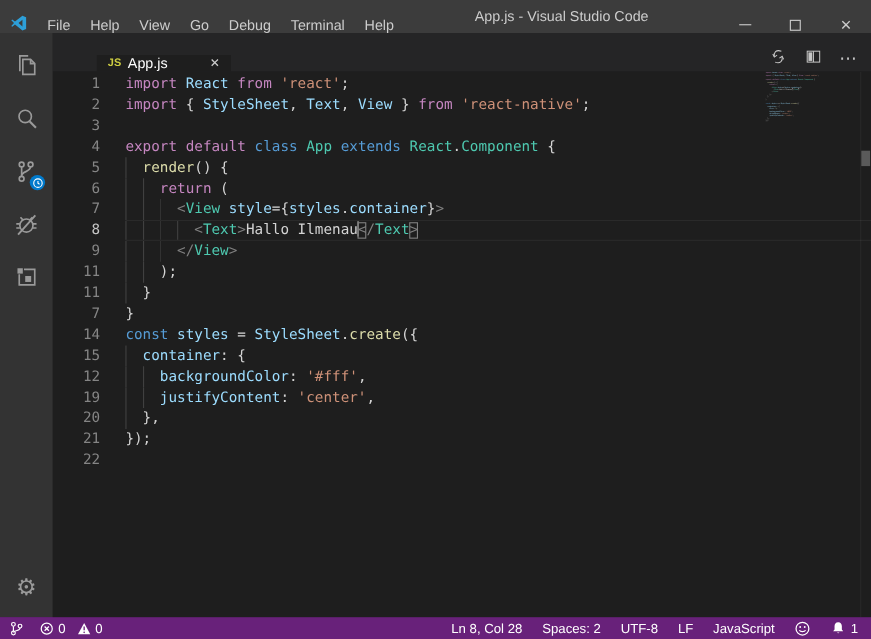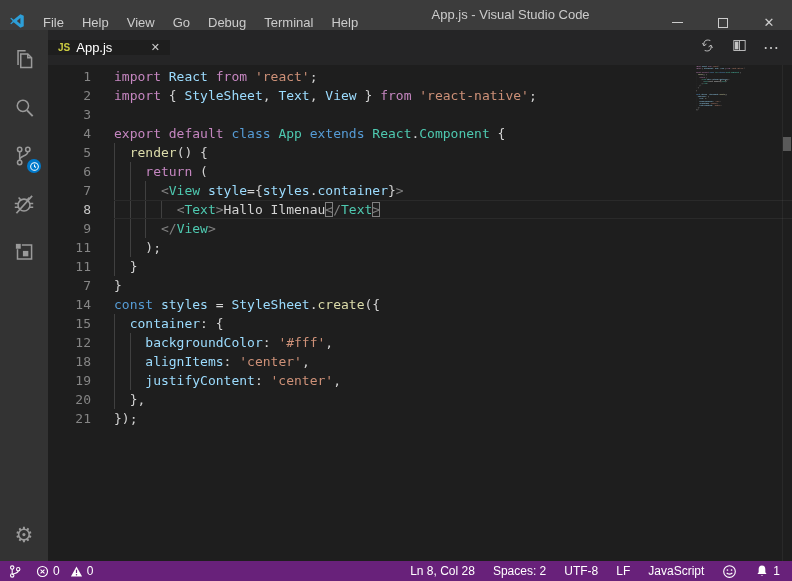--- a/index.html
+++ b/index.html
@@ -21,21 +21,21 @@
   .middle { flex:1; display:flex; min-height:0; }
   .activitybar { width:48px; background:#333333; display:flex; flex-direction:column; align-items:center; padding-top:6px; }
   .ab-item { width:48px; height:48px; display:flex; align-items:center; justify-content:center; position:relative; }
   .ab-item svg { stroke:#9A9A9A; fill:none; stroke-width:1.4; }
   .ab-badge { position:absolute; right:7px; bottom:7px; width:14px; height:14px; border-radius:50%; background:#007ACC; display:flex; align-items:center; justify-content:center; }
   .ab-gear { margin-top:auto; margin-bottom:14px; font-size:21px; color:#9A9A9A; width:48px; text-align:center; }
 
   .mainarea { flex:1; display:flex; flex-direction:column; min-width:0; }
 
   
-  .tabbar { height:35px; background:#252526; display:flex; align-items:center; flex:0 0 auto; }
+  .tabbar { height:35px; background:#252526; display:flex; align-items:flex-end; flex:0 0 auto;padding-left:40px; }
   .tab { width:122px; background:#1E1E1E; display:flex; align-items:center; padding:0 10px; }
   .tab-icon { color:#CBCB41; font-weight:bold; font-size:10px; margin-right:6px; }
   .tab-label { color:#FFFFFF; font-size:13px; }
   .tab-close { margin-left:auto; color:#CCCCCC; font-size:11px; }
   .editor-actions { margin-left:auto; display:flex; align-items:center; gap:15px; padding-right:12px; color:#C5C5C5; }
   .editor-actions svg { stroke:#C5C5C5; fill:none; stroke-width:1.3; }
   .ea-more { font-size:16px; letter-spacing:1px; line-height:10px; }
 
   
   .editor { flex:1; position:relative; background:#1E1E1E; overflow:hidden;
@@ -229,34 +229,34 @@
             </div>
             <div class="line">
               <div class="ln">15</div>
               <div class="content"><span class="guide">  </span><span style="color: rgb(156, 220, 254);">container</span><span style="color: rgb(212, 212, 212);">: {</span></div>
             </div>
             <div class="line">
               <div class="ln">12</div>
               <div class="content"><span class="guide">  </span><span class="guide">  </span><span style="color: rgb(156, 220, 254);">backgroundColor</span><span style="color: rgb(212, 212, 212);">: </span><span style="color: rgb(206, 145, 120);">'#fff'</span><span style="color: rgb(212, 212, 212);">,</span></div>
             </div>
             <div class="line">
-              <div class="ln">18</div>
-              <div class="content"><span class="guide">  </span><span class="guide">  </span><span style="color: rgb(156, 220, 254);">alignItems</span><span style="color: rgb(212, 212, 212);">: </span><span style="color: rgb(206, 145, 120);">'center'</span><span style="color: rgb(212, 212, 212);">,</span></div>
-            </div>
-            <div class="line">
               <div class="ln">19</div>
               <div class="content"><span class="guide">  </span><span class="guide">  </span><span style="color: rgb(156, 220, 254);">justifyContent</span><span style="color: rgb(212, 212, 212);">: </span><span style="color: rgb(206, 145, 120);">'center'</span><span style="color: rgb(212, 212, 212);">,</span></div>
             </div>
             <div class="line">
               <div class="ln">20</div>
               <div class="content"><span class="guide">  </span><span style="color: rgb(212, 212, 212);">},</span></div>
             </div>
             <div class="line">
               <div class="ln">21</div>
               <div class="content"><span style="color: rgb(212, 212, 212);">});</span></div>
+            </div>
+            <div class="line">
+              <div class="ln">22</div>
+              <div class="content"></div>
             </div>
           </div>
         <div class="minimap">
           <div class="minimap-inner">
               <div class="line">
                 <div class="content"><span style="color: rgb(197, 134, 192);">import </span><span style="color: rgb(156, 220, 254);">React </span><span style="color: rgb(197, 134, 192);">from </span><span style="color: rgb(206, 145, 120);">'react'</span><span style="color: rgb(212, 212, 212);">;</span></div>
               </div>
               <div class="line">
                 <div class="content"><span style="color: rgb(197, 134, 192);">import </span><span style="color: rgb(212, 212, 212);">{ </span><span style="color: rgb(156, 220, 254);">StyleSheet</span><span style="color: rgb(212, 212, 212);">, </span><span style="color: rgb(156, 220, 254);">Text</span><span style="color: rgb(212, 212, 212);">, </span><span style="color: rgb(156, 220, 254);">View</span><span style="color: rgb(212, 212, 212);"> } </span><span style="color: rgb(197, 134, 192);">from </span><span style="color: rgb(206, 145, 120);">'react-native'</span><span style="color: rgb(212, 212, 212);">;</span></div>
               </div>

